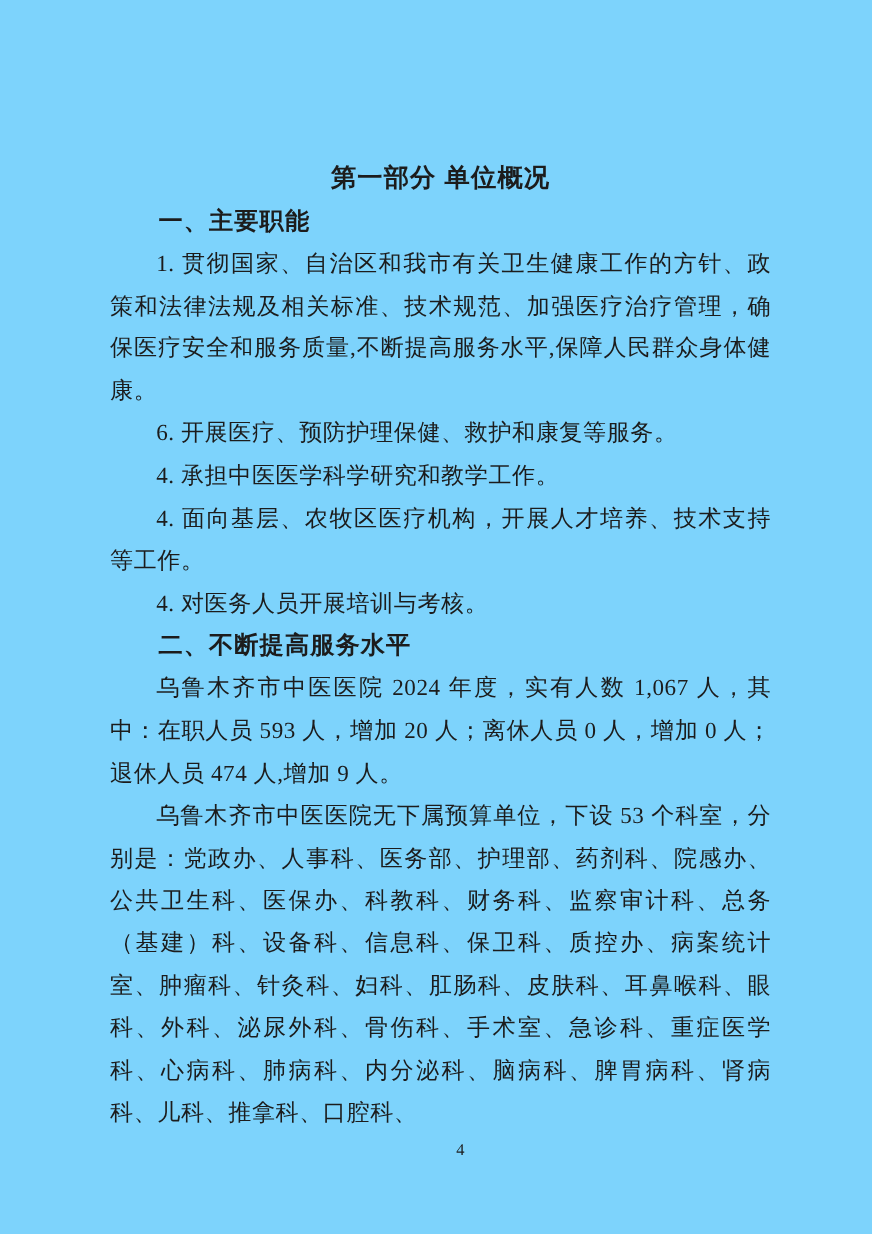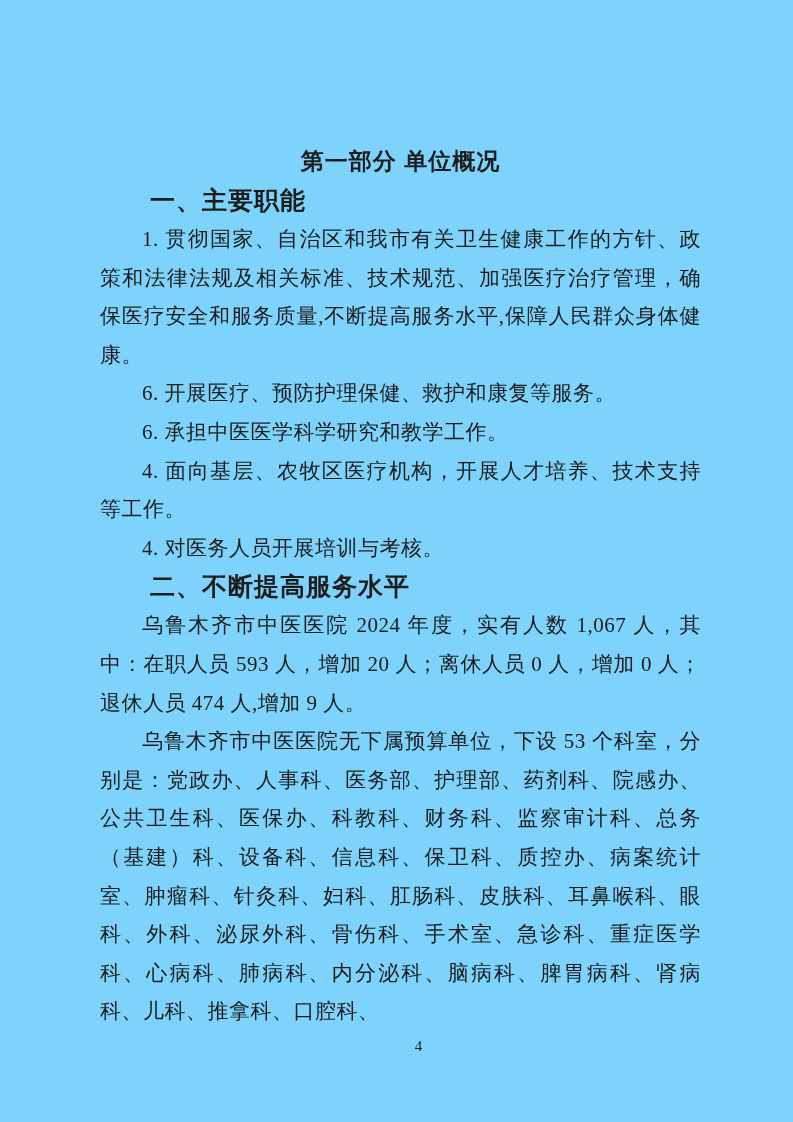--- a/index.html
+++ b/index.html
@@ -29,21 +29,21 @@
     font-weight: bold;
     font-size: 23px;
     line-height: 40px;
     text-align: center;
     letter-spacing: 1px;
     margin: 0;
   }
   .section-heading {
     font-family: "Liberation Sans", "DejaVu Sans", sans-serif;
     font-weight: bold;
-    font-size: 25px;
+    font-size: 22px;
     line-height: 39px;
     text-indent: 2em;
     margin: 0;
     letter-spacing: 1px;
   }
   .para {
     font-size: 21px;
     line-height: 38.6px;
     text-indent: 2em;
     text-align: justify;
@@ -69,21 +69,21 @@
   <div class="content">
 
     <h1 class="doc-title">第一部分 单位概况</h1>
 
     <h2 class="section-heading">一、主要职能</h2>
 
     <p class="para">1. 贯彻国家、自治区和我市有关卫生健康工作的方针、政策和法律法规及相关标准、技术规范、加强医疗治疗管理，确保医疗安全和服务质量,不断提高服务水平,保障人民群众身体健康。</p>
 
     <p class="para">6. 开展医疗、预防护理保健、救护和康复等服务。</p>
 
-    <p class="para">6. 承担中医医学科学研究和教学工作。</p>
+    <p class="para">4. 承担中医医学科学研究和教学工作。</p>
 
     <p class="para">4. 面向基层、农牧区医疗机构，开展人才培养、技术支持等工作。</p>
 
     <p class="para">4. 对医务人员开展培训与考核。</p>
 
     <h2 class="section-heading">二、不断提高服务水平</h2>
 
     <p class="para">乌鲁木齐市中医医院 2024 年度，实有人数 1,067 人，其中：在职人员 593 人，增加 20 人；离休人员 0 人，增加 0 人；退休人员 474 人,增加 9 人。</p>
 
     <p class="para">乌鲁木齐市中医医院无下属预算单位，下设 53 个科室，分别是：党政办、人事科、医务部、护理部、药剂科、院感办、公共卫生科、医保办、科教科、财务科、监察审计科、总务（基建）科、设备科、信息科、保卫科、质控办、病案统计室、肿瘤科、针灸科、妇科、肛肠科、皮肤科、耳鼻喉科、眼科、外科、泌尿外科、骨伤科、手术室、急诊科、重症医学科、心病科、肺病科、内分泌科、脑病科、脾胃病科、肾病科、儿科、推拿科、口腔科、</p>

